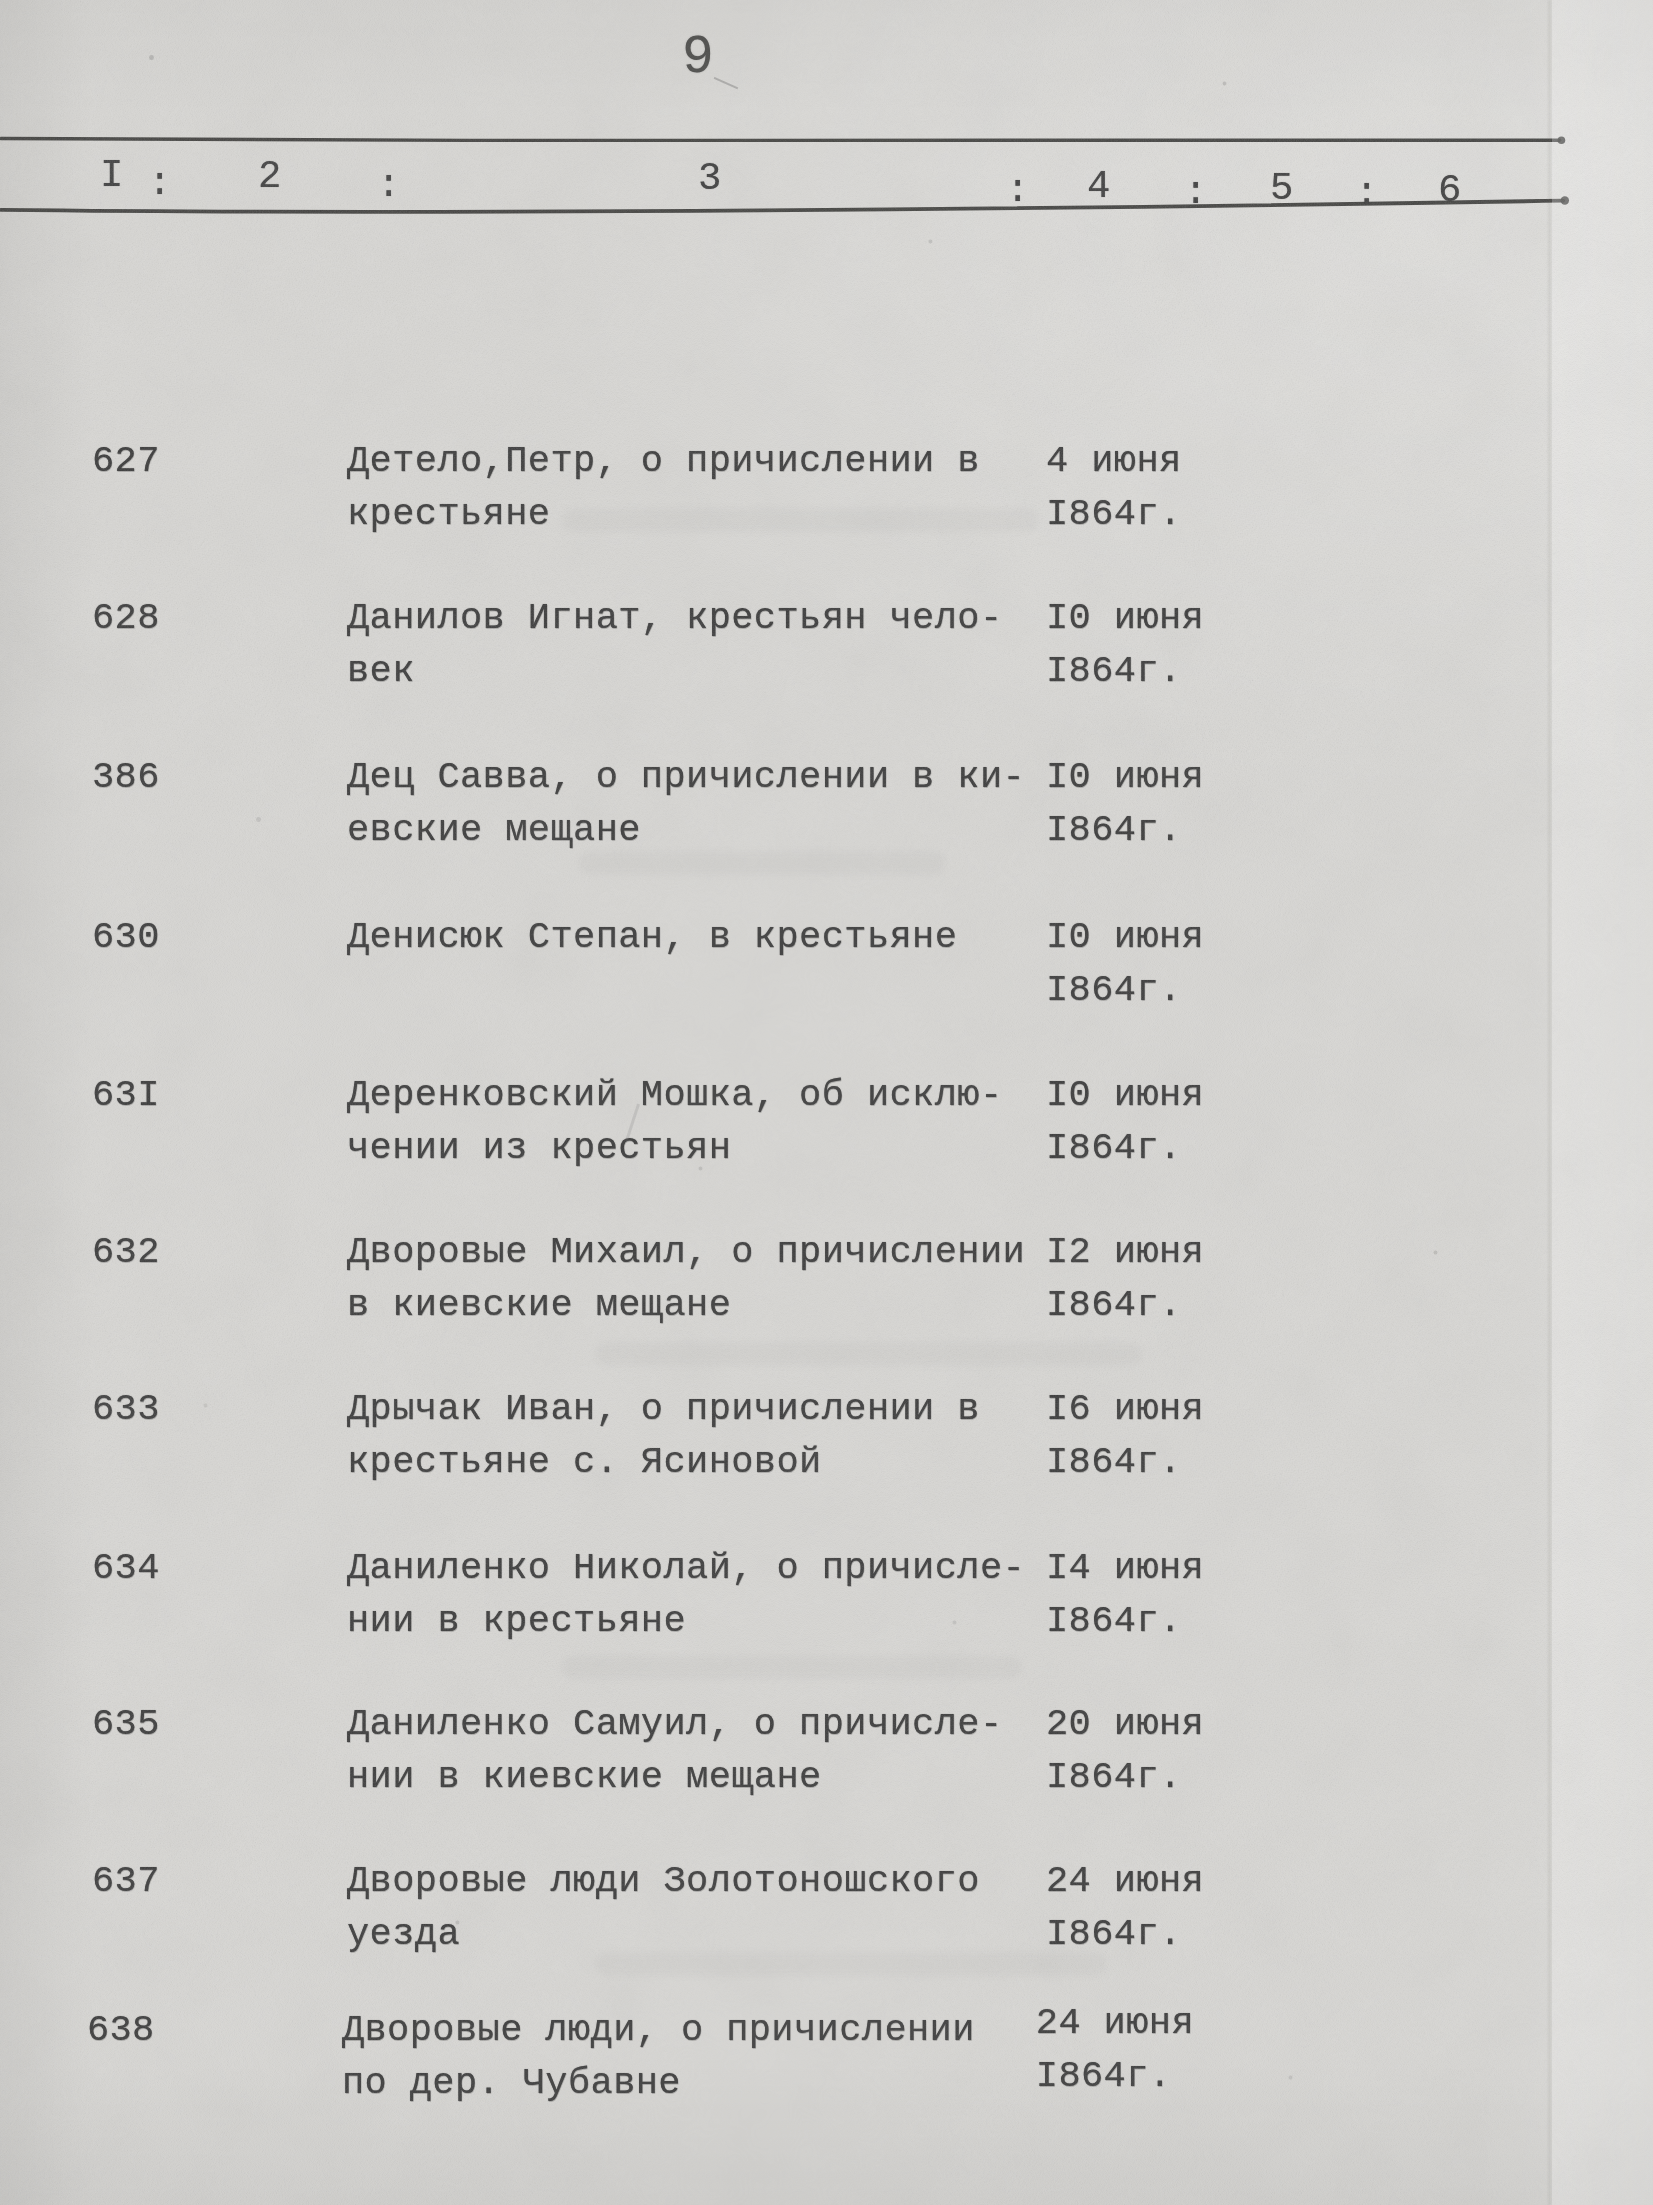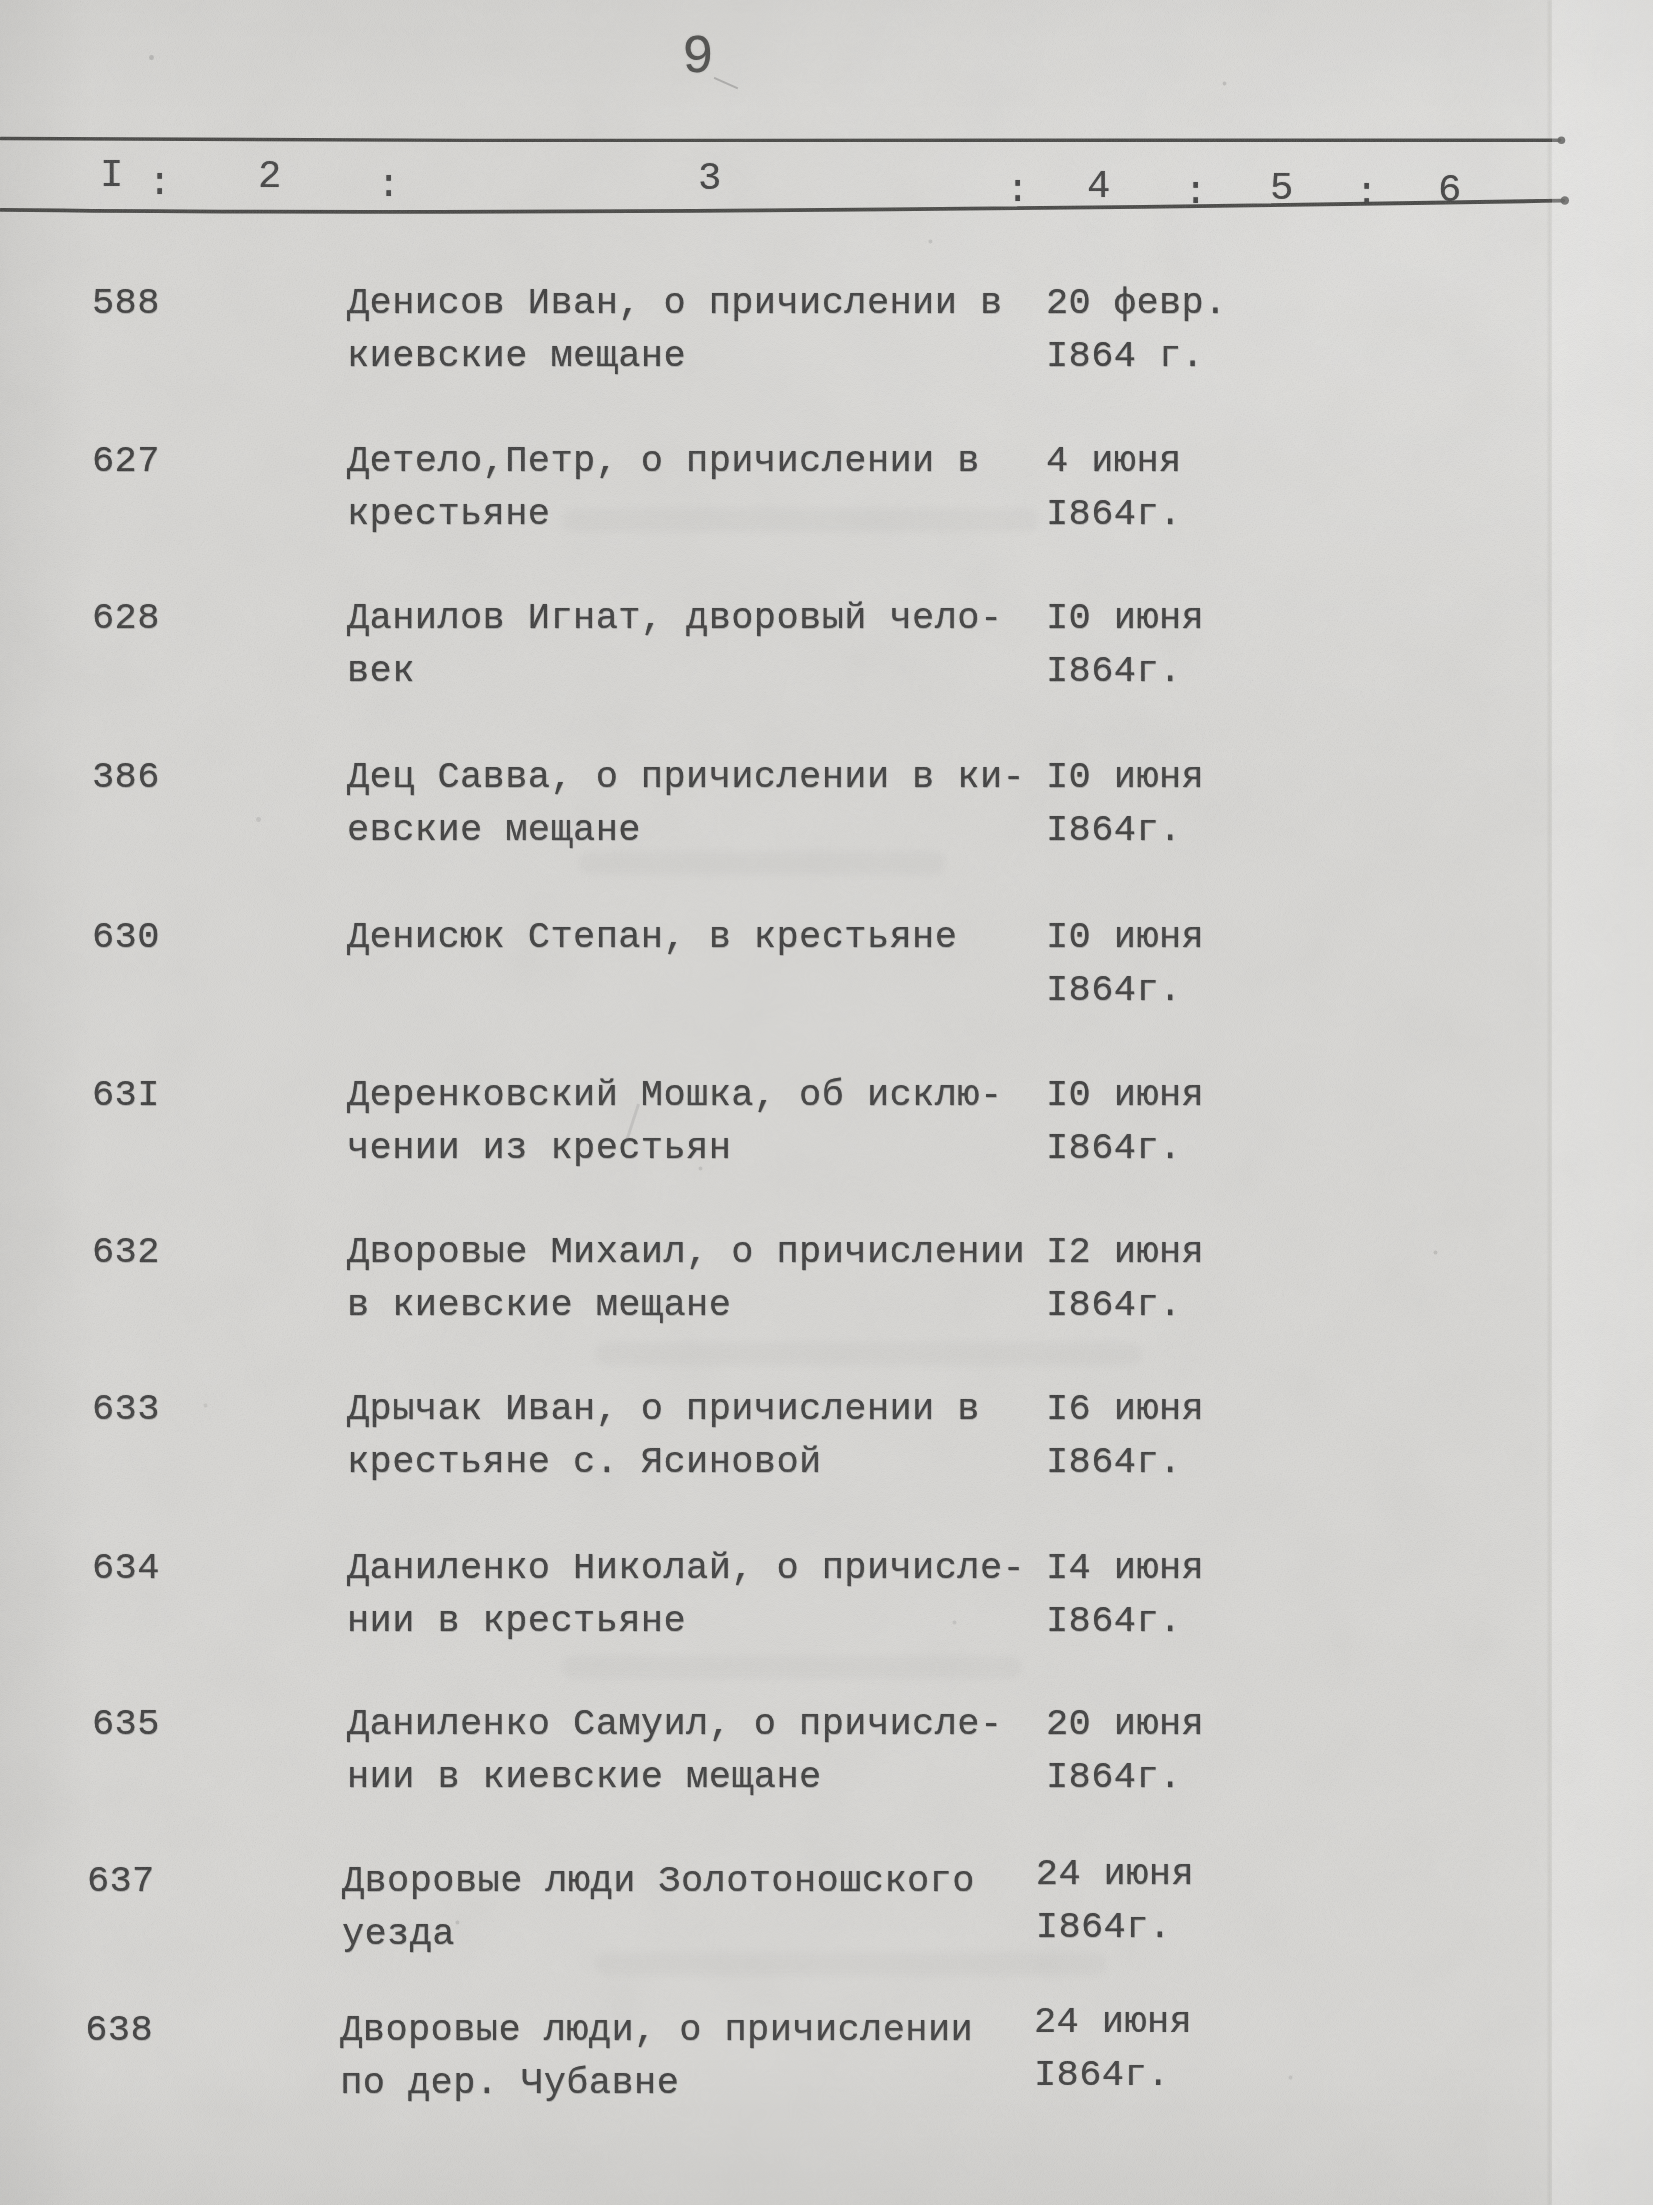--- a/index.html
+++ b/index.html
@@ -123,46 +123,35 @@
       <span class="hcell" style="left: 698px; top: 160px;">3</span>
       <span class="hcell" style="left: 1006px; top: 172px;">:</span>
       <span class="hcell" style="left: 1087px; top: 168px;">4</span>
       <span class="hcell" style="left: 1184px; top: 174px;">:</span>
       <span class="hcell" style="left: 1270px; top: 170px;">5</span>
       <span class="hcell" style="left: 1355px; top: 175px;">:</span>
       <span class="hcell" style="left: 1438px; top: 172px;">6</span>
     </div>
 
   <div class="entries">
-      <div class="entry" style="top: 283px;">
-    <div class="no typed">588</div>
-    <div class="desc">
-      <div class="line l1 typed">Денисов Иван, о причислении в</div>
-      <div class="line l2 typed">киевские мещане</div>
-    </div>
-    <div class="date">
-      <div class="line l1 typed">20 февр.</div>
-      <div class="line l2 typed">I864 г.</div>
-    </div>
-  </div>
       <div class="entry" style="top: 441px;">
     <div class="no typed">627</div>
     <div class="desc">
       <div class="line l1 typed">Детело,Петр, о причислении в</div>
       <div class="line l2 typed">крестьяне</div>
     </div>
     <div class="date">
       <div class="line l1 typed">4 июня</div>
       <div class="line l2 typed">I864г.</div>
     </div>
   </div>
       <div class="entry" style="top: 598px;">
     <div class="no typed">628</div>
     <div class="desc">
-      <div class="line l1 typed">Данилов Игнат, дворовый чело-</div>
+      <div class="line l1 typed">Данилов Игнат, крестьян чело-</div>
       <div class="line l2 typed">век</div>
     </div>
     <div class="date">
       <div class="line l1 typed">I0 июня</div>
       <div class="line l2 typed">I864г.</div>
     </div>
   </div>
       <div class="entry" style="top: 757px;">
     <div class="no typed">386</div>
     <div class="desc">

